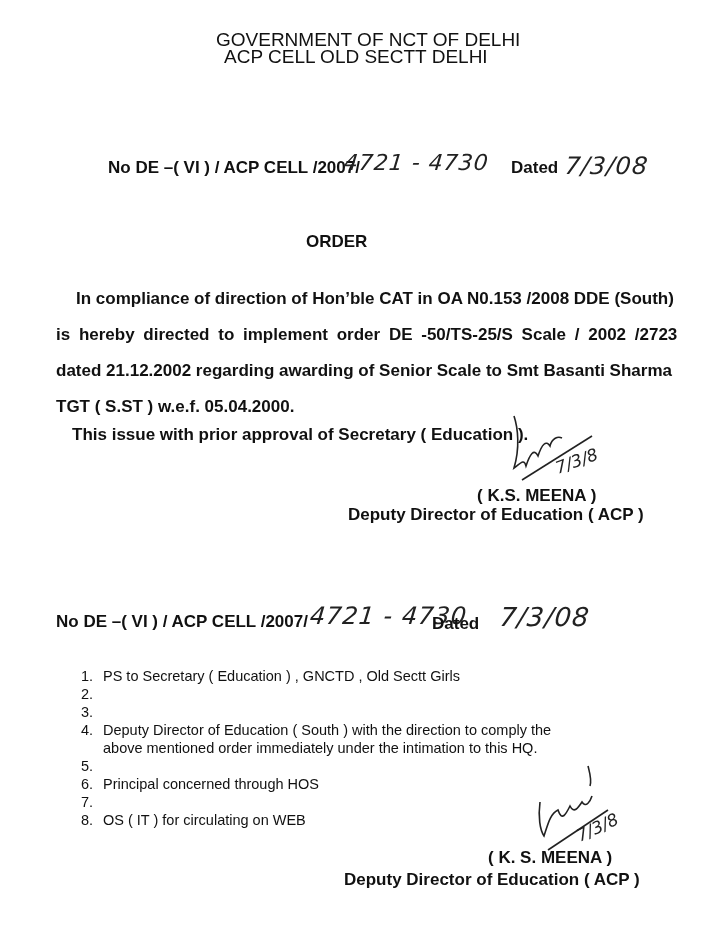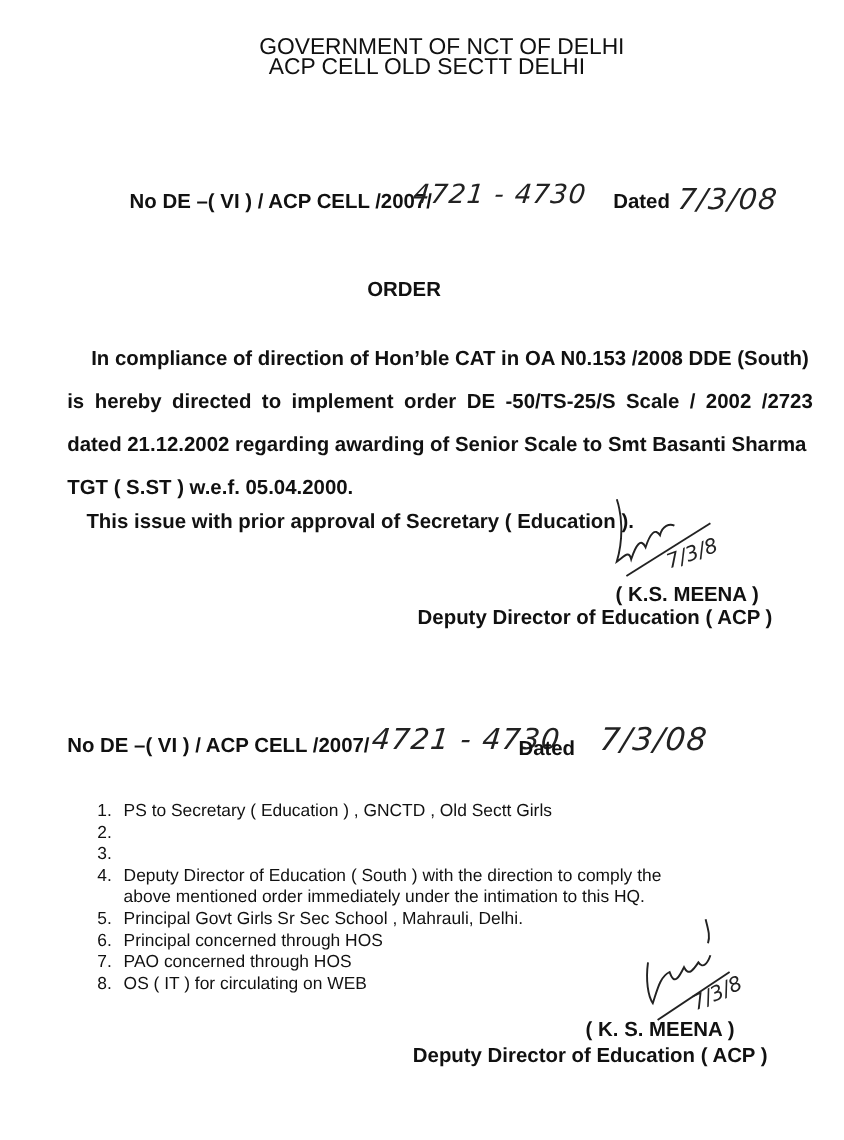--- a/index.html
+++ b/index.html
@@ -49,21 +49,21 @@
 <div class="abs body-text" style="left:72px; top:413px;margin-top:12px;">This issue with prior approval of Secretary (  Education ).</div>
 
 <div class="abs sig" style="left:500px; top:408px;">
   <svg width="110" height="80" viewBox="0 0 110 80">
     <path d="M14 8 C18 20, 20 40, 14 60 C20 56, 24 50, 26 58 C30 46, 34 40, 38 48 C42 36, 46 32, 50 38 C52 30, 58 28, 62 30" fill="none" stroke="#222" stroke-width="1.6"></path>
     <path d="M22 72 L92 28" fill="none" stroke="#222" stroke-width="1.6"></path>
     <text x="58" y="66" font-family="DejaVu Sans, sans-serif" font-style="italic" font-size="17" fill="#222" transform="rotate(-20 58 66)">7/3/8</text>
   </svg>
 </div>
 
-<div class="abs body-text" style="left:513px; top:486px;">( K.S. MEENA )</div>
+<div class="abs body-text" style="left:477px; top:486px;">( K.S. MEENA )</div>
 <div class="abs body-text" style="left:348px; top:505px;">Deputy Director of Education ( ACP )</div>
 
 <div class="abs body-text" style="left:56px; top:612px;">
   <span>No  DE –( VI ) / ACP CELL /2007/</span>
 </div>
 <div class="abs" style="left:310px; top:602px;">
   <span class="hand" style="font-size:24px;">4721 - 4730</span>
 </div>
 <div class="abs body-text" style="left:432px; top:614px;">Dated</div>
 <div class="abs" style="left:500px; top:602px;">
@@ -83,29 +83,27 @@
   </div>
   <div class="item">
     <span class="num">4.</span>
     <span>
       <span>Deputy Director of Education ( South ) with the direction to comply the</span><br>
       <span>above mentioned order immediately under the intimation  to this HQ.</span>
     </span>
   </div>
   <div class="item">
     <span class="num">5.</span>
-    <span>Principal Govt Girls Sr Sec School , Mahrauli, Delhi.</span>
   </div>
   <div class="item">
     <span class="num">6.</span>
     <span>Principal concerned through HOS</span>
   </div>
   <div class="item">
     <span class="num">7.</span>
-    <span>PAO concerned through HOS</span>
   </div>
   <div class="item">
     <span class="num">8.</span>
     <span>OS ( IT ) for circulating on WEB</span>
   </div>
 </div>
 
 <div class="abs sig" style="left:528px; top:762px;">
   <svg width="100" height="90" viewBox="0 0 100 90">
     <path d="M60 4 C62 12, 64 18, 62 24" fill="none" stroke="#222" stroke-width="1.6"></path>

